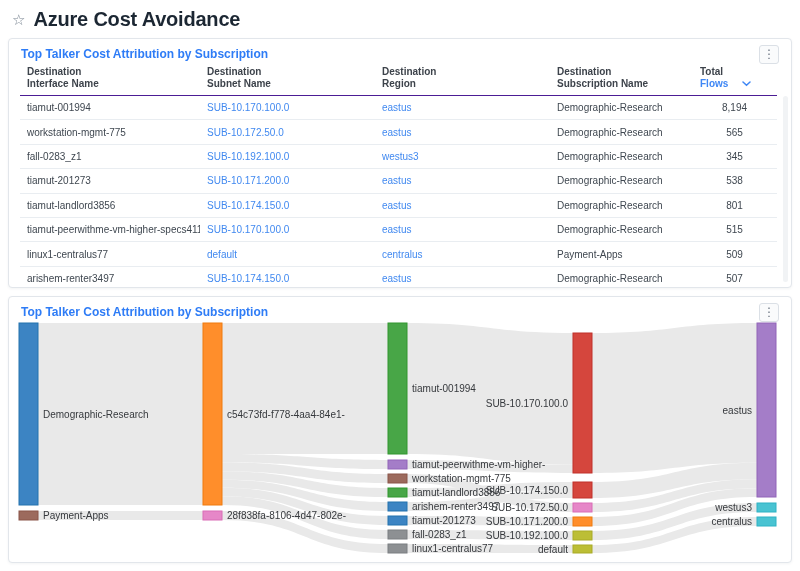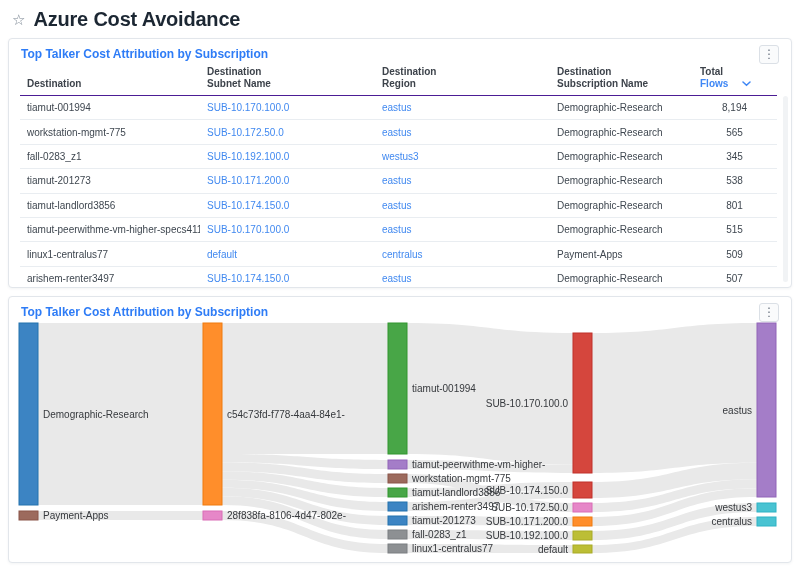--- a/index.html
+++ b/index.html
@@ -58,20 +58,21 @@
 </div>
 
 <section class="panel" id="panel1">
   <div class="panel-title">Top Talker Cost Attribution by Subscription</div>
   <button class="menu-btn">
     <span>⋮</span>
   </button>
   <div class="thead">
     <div class="th first">
       <span>Destination</span>
+      <span>Interface Name</span>
     </div>
     <div class="th">
       <span>Destination</span>
       <span>Subnet Name</span>
     </div>
     <div class="th">
       <span>Destination</span>
       <span>Region</span>
     </div>
     <div class="th">

